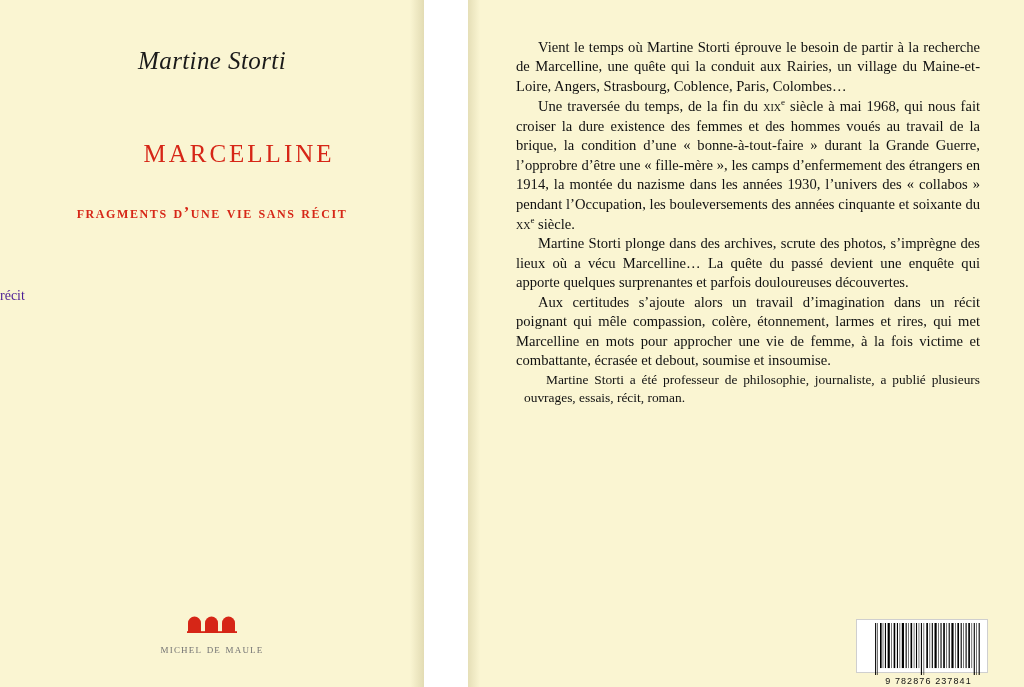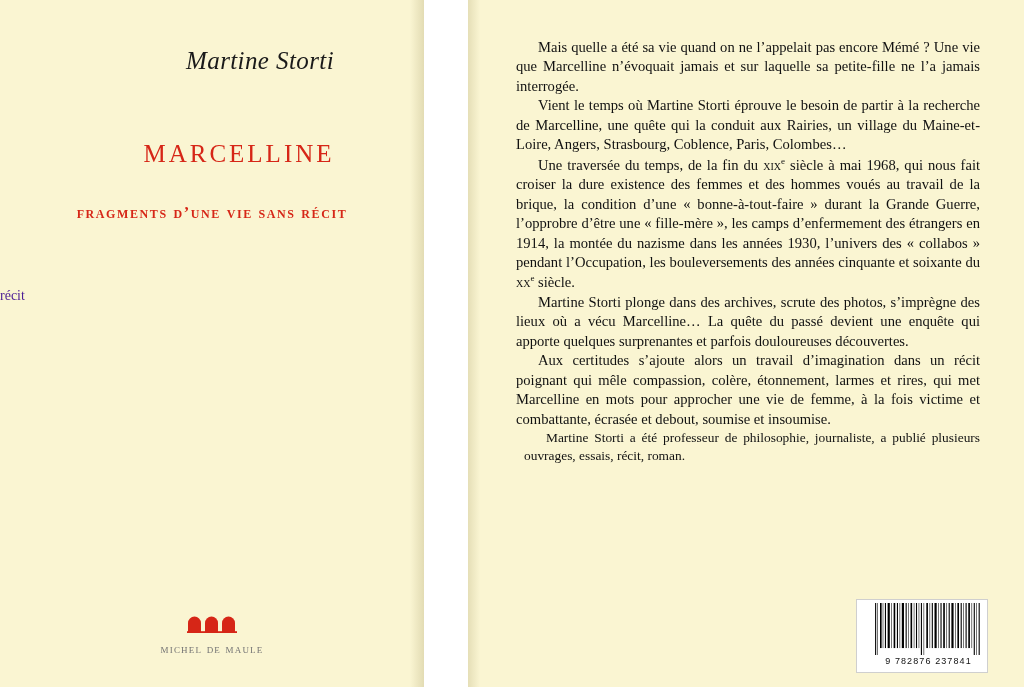--- a/index.html
+++ b/index.html
@@ -62,21 +62,20 @@
   .author {
     position: absolute;
     top: 47px;
     left: 0;
     width: 100%;
     text-align: center;
     font-style: italic;
     font-size: 25px;
     color: #1a1a1a;
     letter-spacing: 0.4px;
-    padding-left: 48px;
   }
   .title {
     position: absolute;
     top: 131px;
     left: 0;
     width: 100%;
     text-align: center;
     font-size: 35px;
     color: #d62617;
     letter-spacing: 3px;
@@ -165,21 +164,21 @@
     bottom: 36px;
     font-size: 13.6px;
     color: #111;
     line-height: 1.45;
   }
   .barcode-box {
     position: absolute;
     right: 36px;
     bottom: 14px;
     width: 132px;
-    height: 74px;
+    height: 54px;
     background: #ffffff;
     border: 1px solid #cfcfcf;
     padding: 3px 4px 1px 17px;
     box-sizing: border-box;
   }
   .barcode-bars {
     width: 100%;
     height: 52px;
     display: block;
   }
@@ -215,21 +214,20 @@
     </div>
     <div class="edge-shade"></div>
   </div>
 
   <div class="gutter"></div>
 
   <div class="backcover-panel">
     <div class="edge-shade-left"></div>
 
     <div class="blurb">
-      <p>Mais quelle a été sa vie quand on ne l’appelait pas encore Mémé ? Une vie que Marcelline n’évoquait jamais et sur laquelle sa petite-fille ne l’a jamais interrogée.</p>
       <p>Vient le temps où Martine Storti éprouve le besoin de partir à la recherche de Marcelline, une quête qui la conduit aux Rairies, un village du Maine-et-Loire, Angers, Strasbourg, Coblence, Paris, Colombes…</p>
       <p>Une traversée du temps, de la fin du <span class="smallcaps">XIX</span><span class="sup">e</span> siècle à mai 1968, qui nous fait croiser la dure existence des femmes et des hommes voués au travail de la brique, la condition d’une « bonne-à-tout-faire » durant la Grande Guerre, l’opprobre d’être une « fille-mère », les camps d’enfermement des étrangers en 1914, la montée du nazisme dans les années 1930, l’univers des « collabos » pendant l’Occupation, les bouleversements des années cinquante et soixante du <span class="smallcaps">XX</span><span class="sup">e</span> siècle.</p>
       <p>Martine Storti plonge dans des archives, scrute des photos, s’imprègne des lieux où a vécu Marcelline… La quête du passé devient une enquête qui apporte quelques surprenantes et parfois douloureuses découvertes.</p>
       <p>Aux certitudes s’ajoute alors un travail d’imagination dans un récit poignant qui mêle compassion, colère, étonnement, larmes et rires, qui met Marcelline en mots pour approcher une vie de femme, à la fois victime et combattante, écrasée et debout, soumise et insoumise.</p>
       <p class="small">Martine Storti a été professeur de philosophie, journaliste, a publié plusieurs ouvrages, essais, récit, roman.</p>
     </div>
 
 
     <div class="barcode-box">
       <svg class="barcode-bars" viewBox="0 0 200 60" preserveAspectRatio="none">

